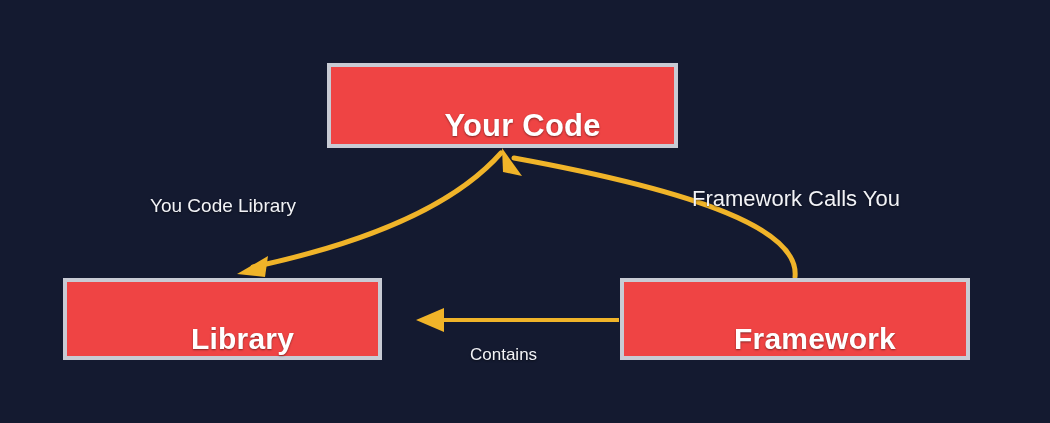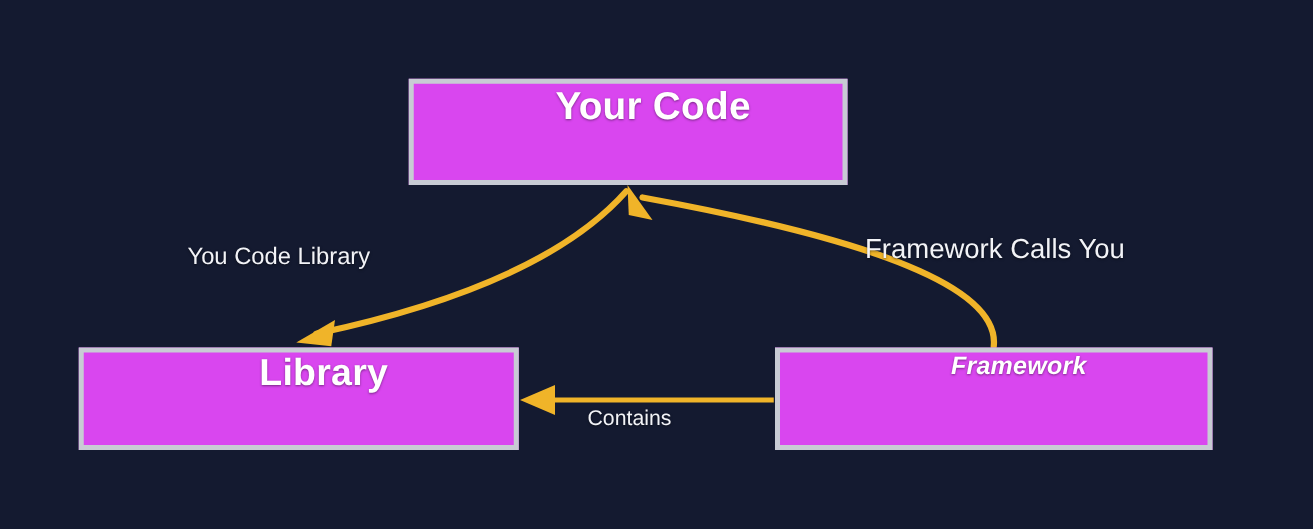--- a/index.html
+++ b/index.html
@@ -15,24 +15,24 @@
     position: relative;
     width: 1050px;
     height: 423px;
     background: #141a30;
     overflow: hidden;
   }
   
   .node-box {
     position: absolute;
     box-sizing: border-box;
-    background: #d946ef;
+    background: #ef4444;
     border: 4px solid #c8cbd4;
     display: flex;
-    align-items: flex-start;
+    align-items: flex-end;
     justify-content: center;
     z-index: 3;
     padding-left: 40px;
   }
   .node-label {
     color: #ffffff;
     font-weight: bold;
     letter-spacing: 0.2px;
     white-space: nowrap;
     text-shadow: 0 1px 2px rgba(0,0,0,0.45);
@@ -41,32 +41,32 @@
     left: 327px;
     top: 63px;
     width: 351px;
     height: 85px;
   }
   #node-your-code .node-label { font-size: 31px; }
 
   #node-library {
     left: 63px;
     top: 278px;
-    width: 352px;
+    width: 319px;
     height: 82px;
   }
   #node-library .node-label { font-size: 30px; }
 
   #node-framework {
     left: 620px;
     top: 278px;
     width: 350px;
     height: 82px;
   }
-  #node-framework .node-label { font-size: 20px; font-style: italic; }
+  #node-framework .node-label { font-size: 30px; }
 
   
   #edge-layer {
     position: absolute;
     left: 0;
     top: 0;
     width: 1050px;
     height: 423px;
     z-index: 2;
   }
@@ -84,21 +84,21 @@
     top: 195px;
     font-size: 19px;
   }
   #edge-label-framework-calls-you {
     left: 692px;
     top: 186px;
     font-size: 22px;
   }
   #edge-label-contains {
     left: 470px;
-    top: 325px;
+    top: 345px;
     font-size: 17px;
   }
 </style>
 </head>
 <body>
 
 <div id="diagram-canvas">
 
   <svg id="edge-layer" viewBox="0 0 1050 423" xmlns="http://www.w3.org/2000/svg">
 

